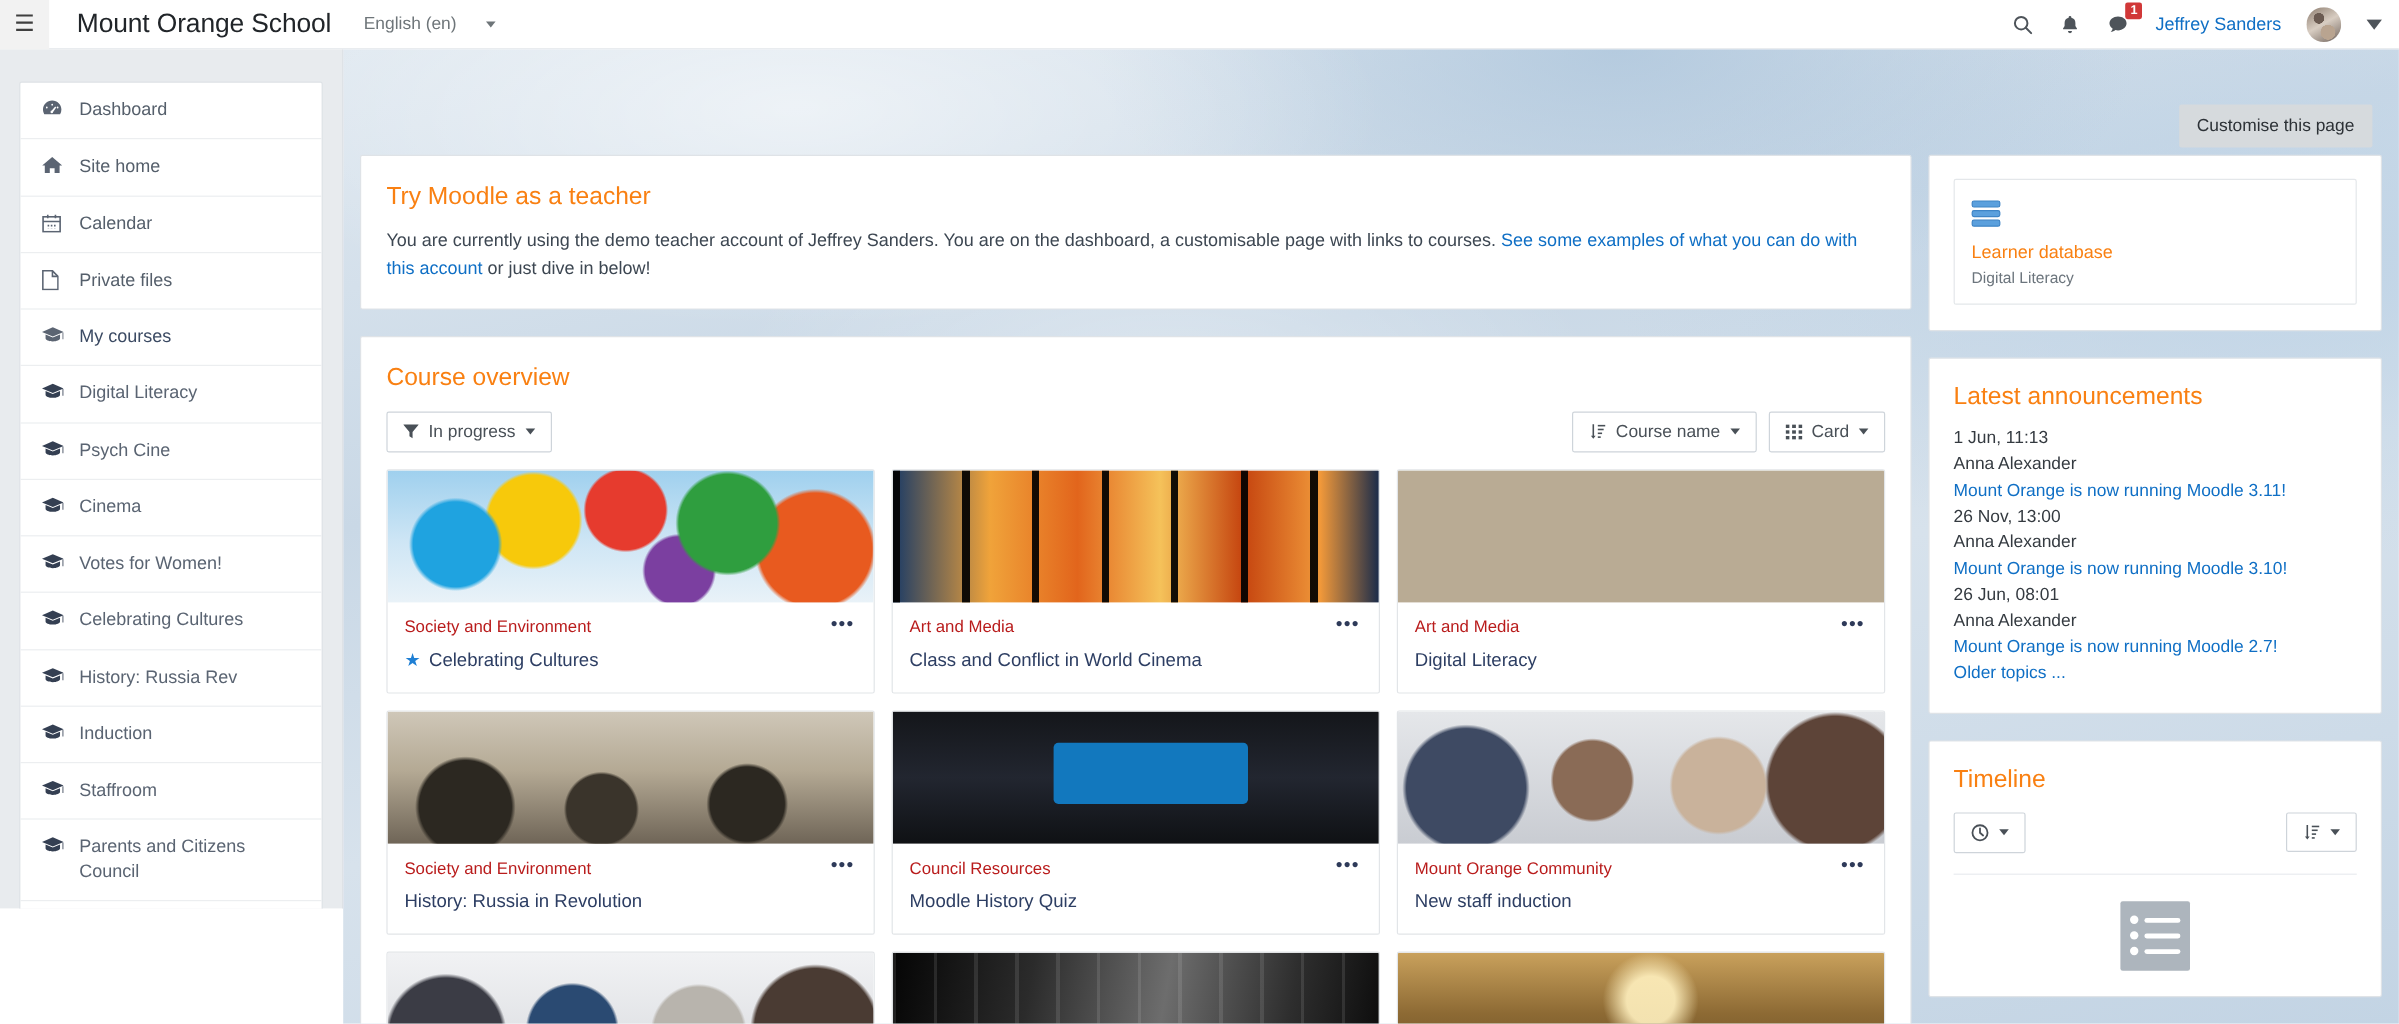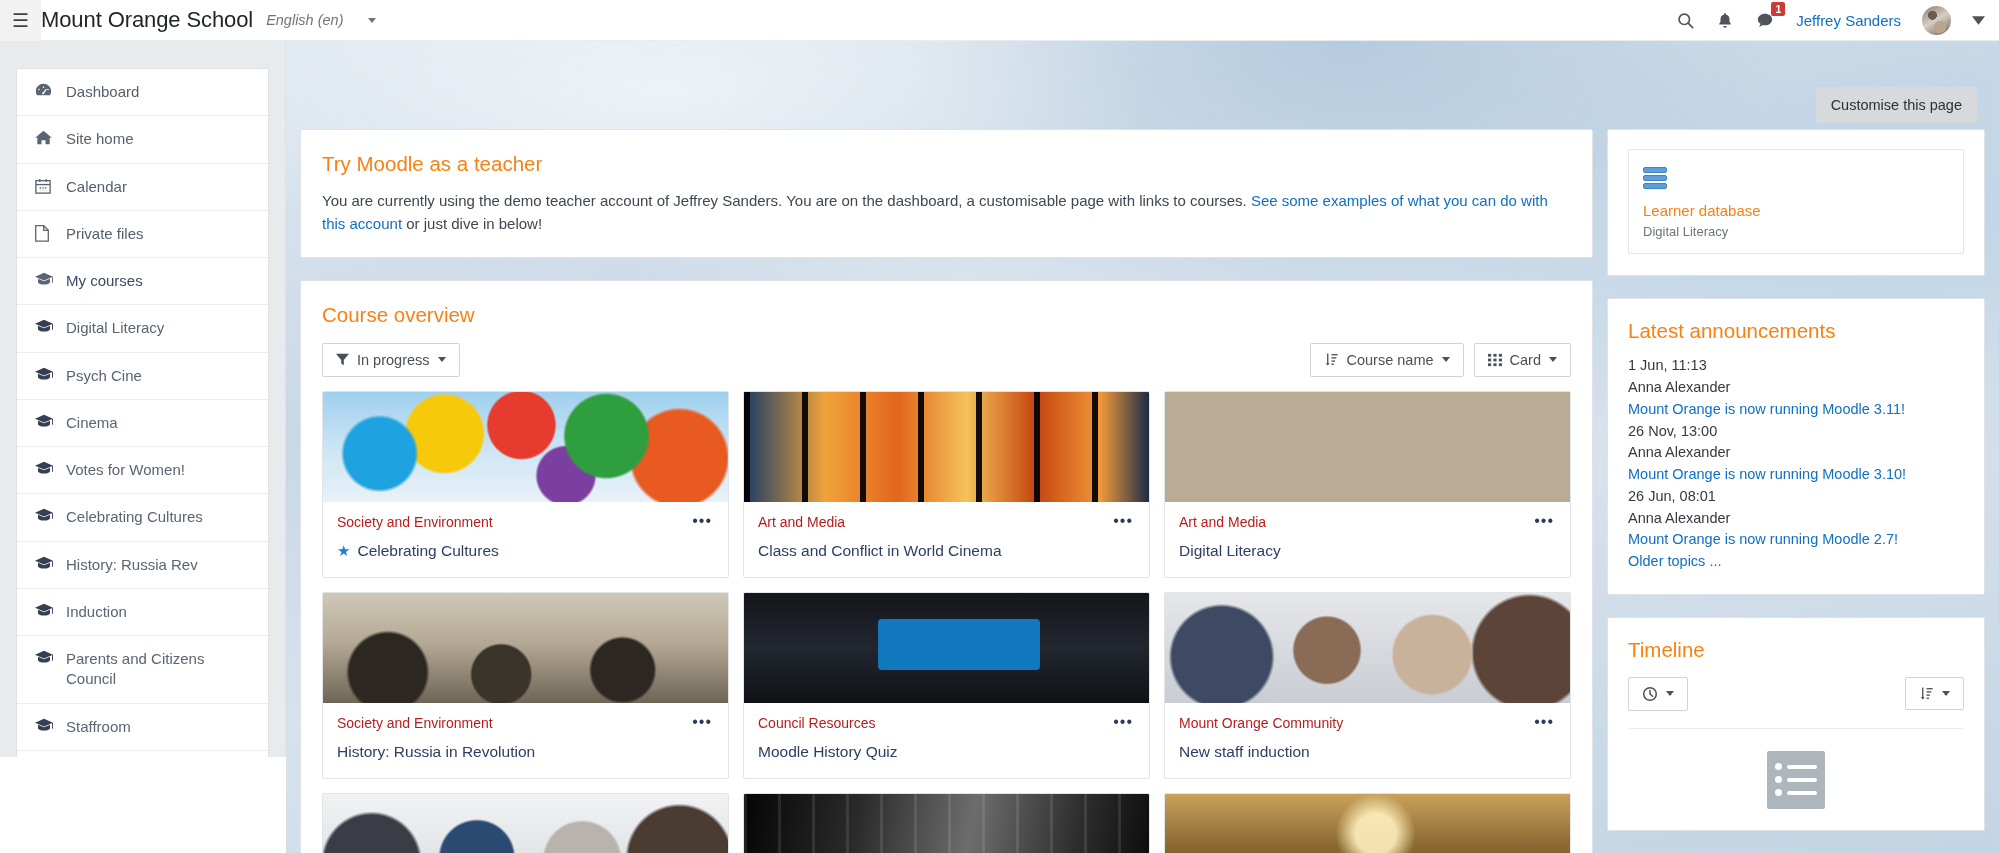--- a/index.html
+++ b/index.html
@@ -20,29 +20,29 @@
     z-index: 40;
   }
   .burger {
     width: 41px; height: 41px;
     background: #f2f2f2;
     display: flex; align-items: center; justify-content: center;
     cursor: pointer;
   }
   .burger-glyph { font-size: 19px; color: #3f3f3f; line-height: 1; }
   .brand {
+    margin-left: 23px;
     font-size: 22px; color: #212529; font-weight: 400;
     letter-spacing: -0.1px;
     white-space: nowrap;
   }
   .lang {
-    margin-left: 13px; font-size: 14.5px; color: #6e7579;
+    margin-left: 27px; font-size: 14.5px; color: #6e7579;
     display: flex; align-items: center; gap: 24px; cursor: pointer;
     white-space: nowrap;
-    font-style: italic;
   }
   .caret {
     width: 0; height: 0;
     border-left: 4.5px solid transparent;
     border-right: 4.5px solid transparent;
     border-top: 5px solid currentColor;
     display: inline-block;
   }
   .nav-right {
     margin-left: auto; display: flex; align-items: center;
@@ -427,31 +427,31 @@
         <span>Induction</span>
       </div>
       <div class="nav-item course">
         <span class="nico">
           <svg width="18" height="14" viewBox="0 0 20 15" fill="currentColor">
             <path d="M10 .6 0 4.9l10 4.2 10-4.2z"></path>
             <path d="M3.3 7.3v3.4c0 1.6 3 2.9 6.7 2.9s6.7-1.3 6.7-2.9V7.3L10 10.1z"></path>
             <path d="M19 5.4v6.3h1V5.4z"></path>
           </svg>
         </span>
+        <span>Staffroom</span>
+      </div>
+      <div class="nav-item course">
+        <span class="nico">
+          <svg width="18" height="14" viewBox="0 0 20 15" fill="currentColor">
+            <path d="M10 .6 0 4.9l10 4.2 10-4.2z"></path>
+            <path d="M3.3 7.3v3.4c0 1.6 3 2.9 6.7 2.9s6.7-1.3 6.7-2.9V7.3L10 10.1z"></path>
+            <path d="M19 5.4v6.3h1V5.4z"></path>
+          </svg>
+        </span>
         <span>Parents and Citizens Council</span>
-      </div>
-      <div class="nav-item course">
-        <span class="nico">
-          <svg width="18" height="14" viewBox="0 0 20 15" fill="currentColor">
-            <path d="M10 .6 0 4.9l10 4.2 10-4.2z"></path>
-            <path d="M3.3 7.3v3.4c0 1.6 3 2.9 6.7 2.9s6.7-1.3 6.7-2.9V7.3L10 10.1z"></path>
-            <path d="M19 5.4v6.3h1V5.4z"></path>
-          </svg>
-        </span>
-        <span>Staffroom</span>
       </div>
       <div class="nav-item course">
         <span class="nico">
           <svg width="18" height="14" viewBox="0 0 20 15" fill="currentColor">
             <path d="M10 .6 0 4.9l10 4.2 10-4.2z"></path>
             <path d="M3.3 7.3v3.4c0 1.6 3 2.9 6.7 2.9s6.7-1.3 6.7-2.9V7.3L10 10.1z"></path>
             <path d="M19 5.4v6.3h1V5.4z"></path>
           </svg>
         </span>
         <span>Quiz</span>

